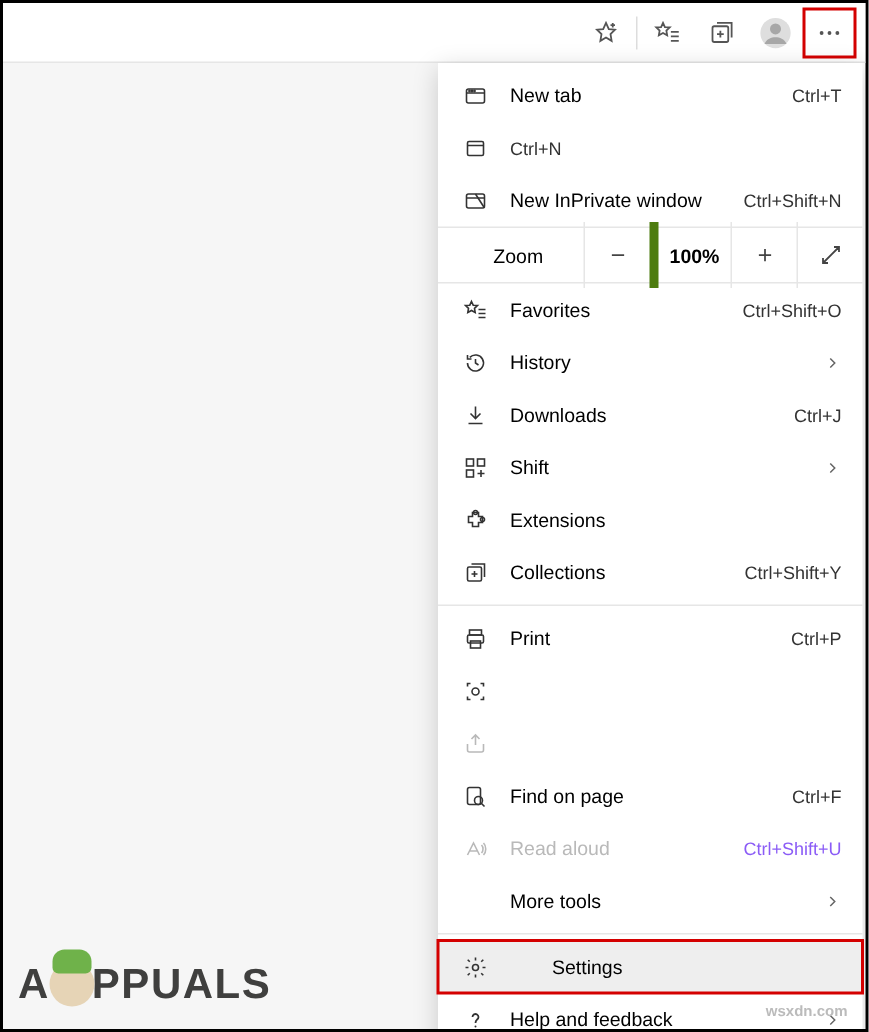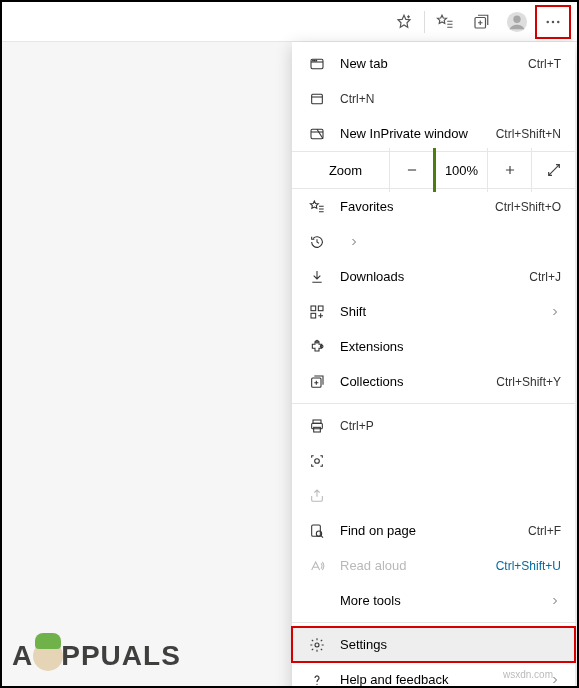--- a/index.html
+++ b/index.html
@@ -75,30 +75,31 @@
     width: 22px;
     display: flex;
     align-items: center;
     justify-content: center;
     margin-right: 12px;
     color: #333;
   }
   .mi.disabled .ic { color: #b9b9b9; }
   .mi .lbl { flex: 1; }
   .mi .sc { color: #333; font-size: 12px; }
-  .mi.disabled .sc { color: #0369a1; }
+  .mi.disabled .sc { color: #8b5cf6; }
   .mi .chev {
     color: #666;
     margin-left: 8px;
   }
   .mi.indent .ic { visibility: hidden; }
   .mi.highlight {
     background: #eeeeee;
     outline: 2px solid #d40000;
     outline-offset: -1px;
+    gap: 28px;
   }
   .sep {
     height: 1px;
     background: #e6e6e6;
     margin: 4px 0;
   }
   .zoomrow {
     display: flex;
     align-items: center;
     height: 38px;
@@ -115,31 +116,33 @@
     height: 44px;
     border-left: 1px solid #e6e6e6;
     display: flex;
     align-items: center;
     justify-content: center;
     color: #444;
   }
   .zval {
     width: 54px;
     height: 44px;
-    border-left: 3px solid #4d7c0f;
+    border-left: 6px solid #4d7c0f;
     display: flex;
     align-items: center;
     justify-content: center;
+    font-weight: bold;
   }
   .watermark {
     position: absolute;
-    right: 24px;
+    right: 12px;
     bottom: 6px;
     font-size: 10px;
     color: #bbb;
+    font-weight: bold;
   }
   .brand {
     position: absolute;
     left: 10px;
     bottom: 14px;
     font-size: 28px;
     font-weight: 700;
     color: #3f3f3e;
     letter-spacing: 1px;
     display: flex;
@@ -276,20 +279,21 @@
     <span class="sc">Ctrl+Shift+O</span>
   </div>
 
   <div class="mi">
     <span class="ic">
       <svg width="16" height="16" viewBox="0 0 24 24" fill="none" stroke="currentColor" stroke-width="1.6">
           <path d="M4 12a8 8 0 1 0 2.3-5.6M4 4v4h4"></path>
           <path d="M12 8v4l3 2"></path>
         </svg>
     </span>
+    <span class="lbl">History</span>
     <span class="chev">
       <svg width="12" height="12" viewBox="0 0 24 24" fill="none" stroke="currentColor" stroke-width="2">
           <path d="M9 6l6 6-6 6"></path>
         </svg>
     </span>
   </div>
 
   <div class="mi">
     <span class="ic">
       <svg width="16" height="16" viewBox="0 0 24 24" fill="none" stroke="currentColor" stroke-width="1.6">
@@ -343,20 +347,21 @@
   <div class="sep"></div>
 
   <div class="mi">
     <span class="ic">
       <svg width="16" height="16" viewBox="0 0 24 24" fill="none" stroke="currentColor" stroke-width="1.6">
           <rect x="6" y="3" width="12" height="5"></rect>
           <rect x="4" y="8" width="16" height="8" rx="1.5"></rect>
           <rect x="7" y="14" width="10" height="7"></rect>
         </svg>
     </span>
+    <span class="lbl">Print</span>
     <span class="sc">Ctrl+P</span>
   </div>
 
   <div class="mi">
     <span class="ic">
       <svg width="16" height="16" viewBox="0 0 24 24" fill="none" stroke="currentColor" stroke-width="1.6">
           <path d="M4 7V4h3M20 7V4h-3M4 17v3h3M20 17v3h-3"></path>
           <circle cx="12" cy="12" r="3.5"></circle>
         </svg>
     </span>

